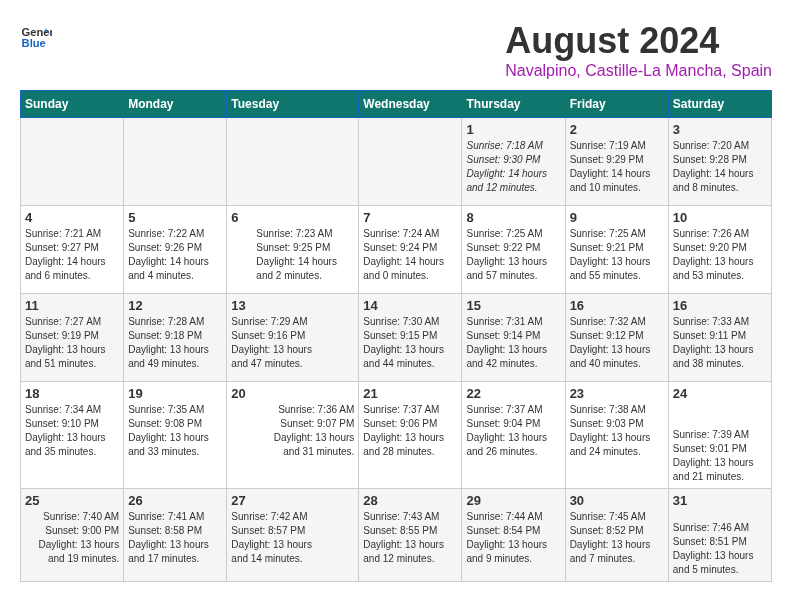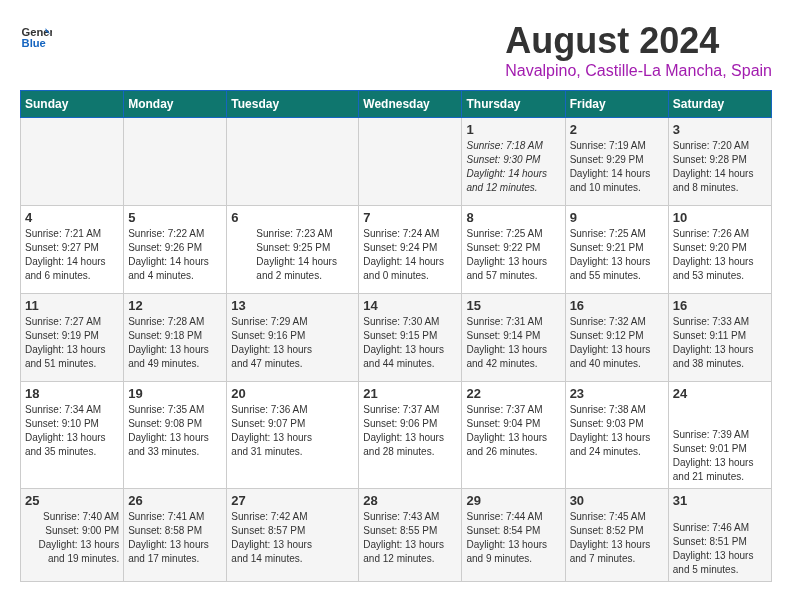--- a/index.html
+++ b/index.html
@@ -248,21 +248,21 @@
         </td>
         <td>
           <div class="day-number">19</div>
           <div class="day-info" style="white-space: pre-line;">Sunrise: 7:35 AM
 Sunset: 9:08 PM
 Daylight: 13 hours
 and 33 minutes.</div>
         </td>
         <td>
           <div class="day-number">20</div>
-          <div class="day-info" style="white-space: pre-line;">Sunrise: 7:36 AM
+          <div class="day-info" style="white-space: pre-line; text-align: right;">Sunrise: 7:36 AM
 Sunset: 9:07 PM
 Daylight: 13 hours
 and 31 minutes.</div>
         </td>
         <td>
           <div class="day-number">21</div>
           <div class="day-info" style="white-space: pre-line;">Sunrise: 7:37 AM
 Sunset: 9:06 PM
 Daylight: 13 hours
 and 28 minutes.</div>

